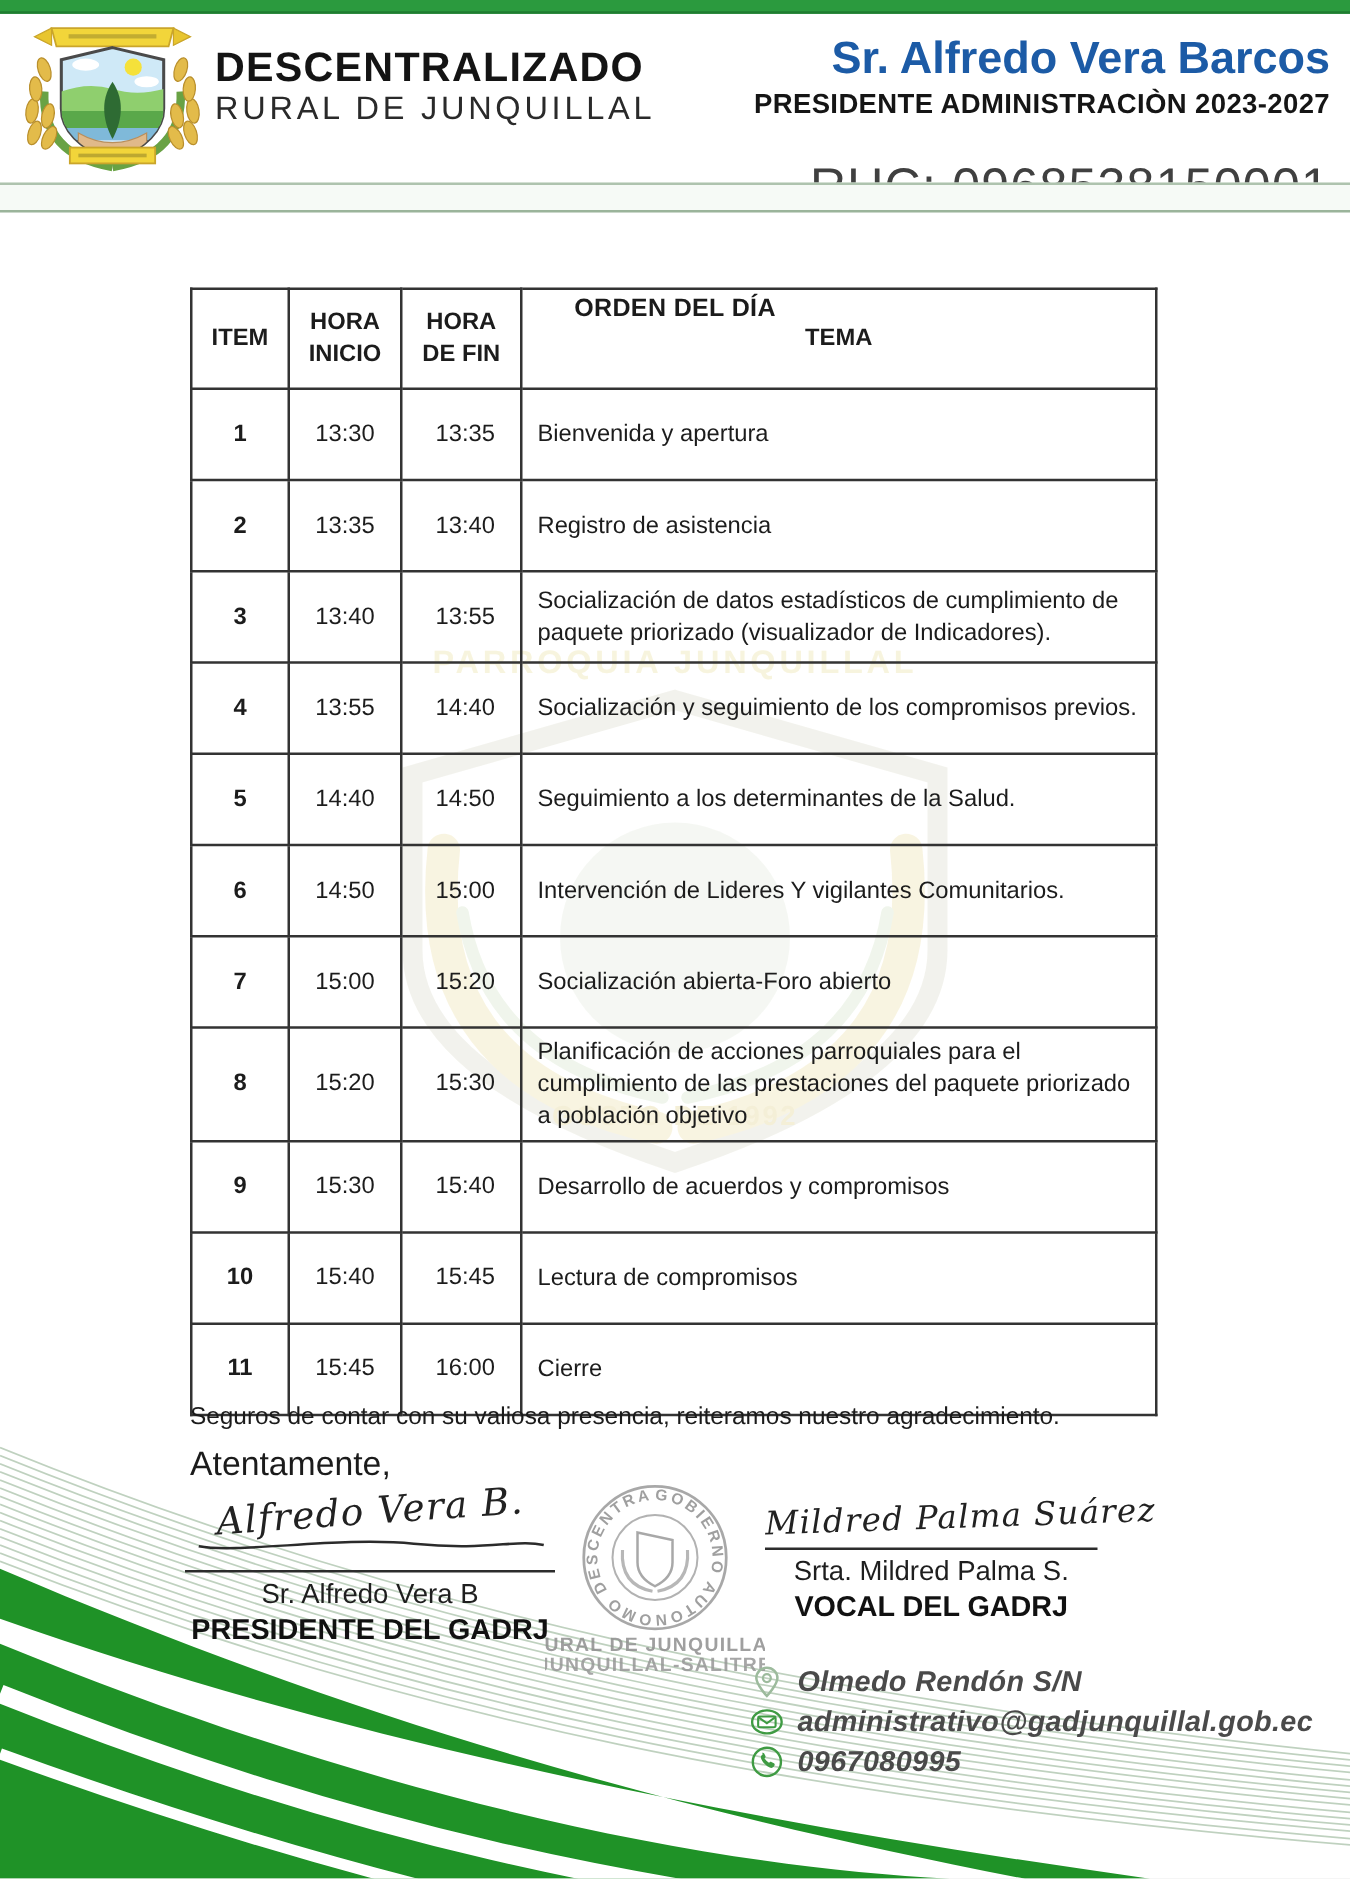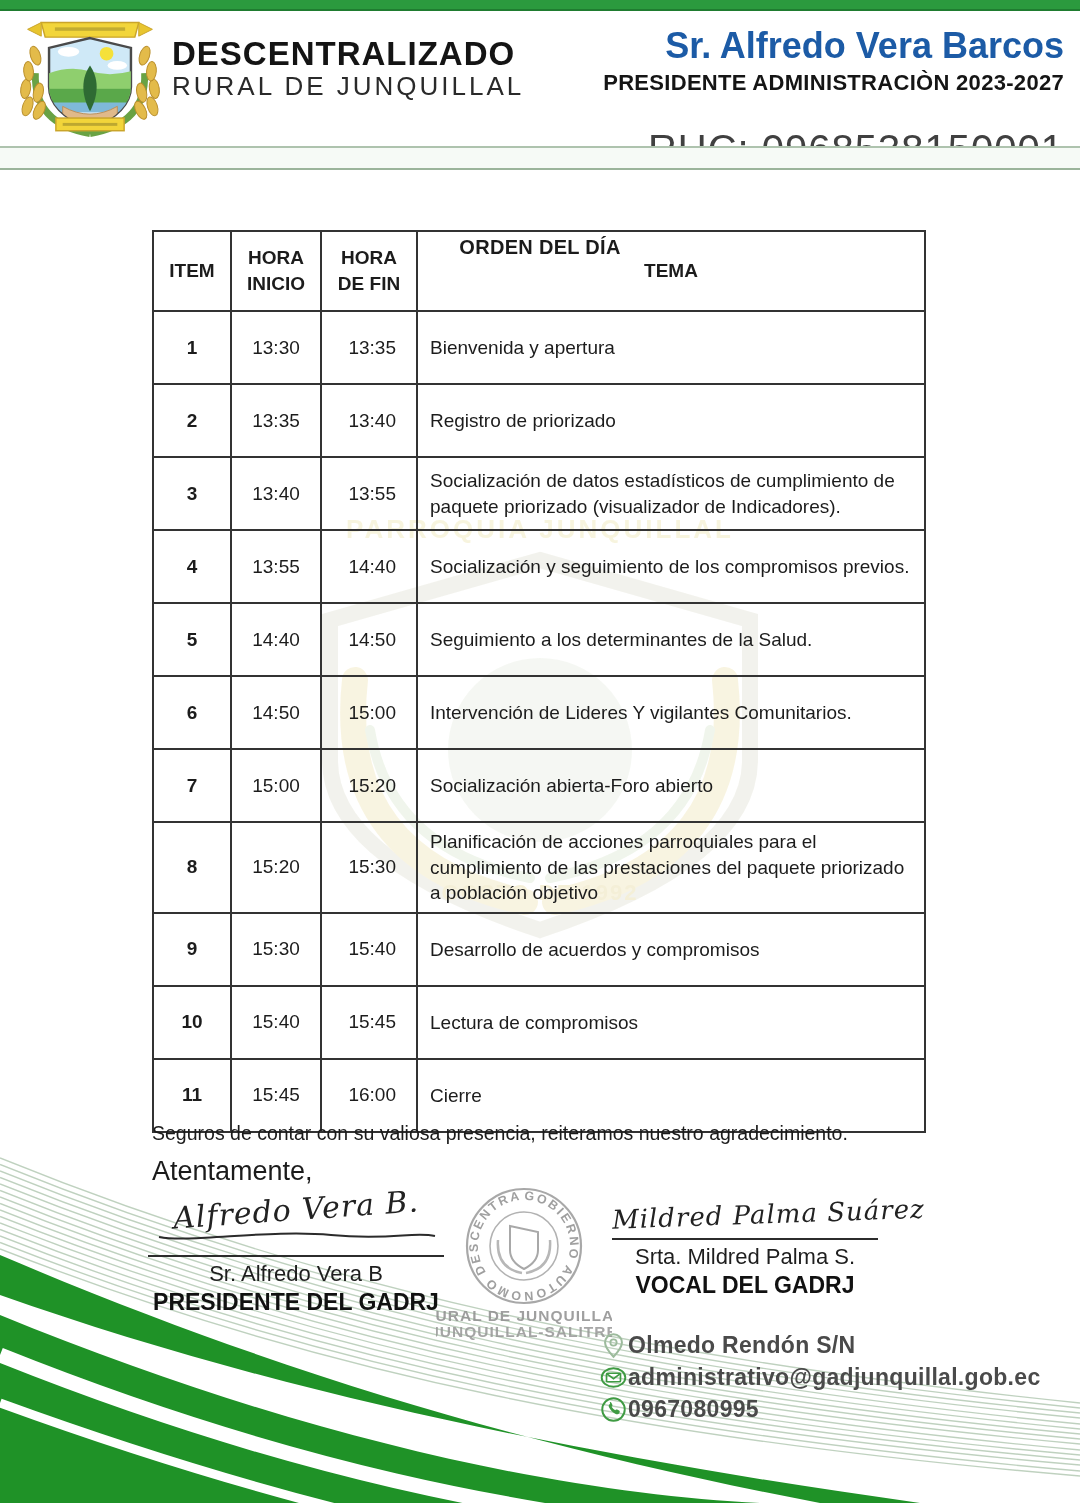--- a/index.html
+++ b/index.html
@@ -47,21 +47,21 @@
   .sig-script{font-family:"DejaVu Serif", serif;font-style:italic;color:#222;
     transform:rotate(-4deg);font-size:30px;letter-spacing:1px;white-space:nowrap;}
   .sig-right .sig-script{font-size:26px;transform:rotate(-2deg);}
   .sig-rule{border:none;border-top:2px solid #2c2c2c;margin:8px 0 4px 0;}
   .sig-name{font-size:22px;color:#1e1e1e;}
   .sig-title{font-size:23px;font-weight:800;color:#111;margin-top:2px;}
   
   .stamp{position:absolute;left:436px;top:1180px;width:176px;height:160px;z-index:4;opacity:.85;}
   
   .contact{position:absolute;left:600px;top:1332px;z-index:5;}
-  .contact-row{display:flex;align-items:flex-start;gap:1px;margin-bottom:5px;}
+  .contact-row{display:flex;align-items:flex-start;gap:11px;margin-bottom:5px;font-style:italic;}
   .contact-icon{width:27px;height:27px;flex:0 0 27px;}
   .contact-text{font-size:23px;font-weight:800;color:#4a4a4a;letter-spacing:.3px;}
   
   .watermark{position:absolute;left:190px;top:430px;width:700px;height:560px;z-index:0;opacity:.55;}
   .swoosh{position:absolute;left:0;top:1103px;width:1080px;height:400px;z-index:1;}
 </style>
 </head>
 <body>
 
 <div class="page">
@@ -180,21 +180,21 @@
           <td class="cell-item">1</td>
           <td class="cell-start">13:30</td>
           <td class="cell-end">13:35</td>
           <td class="cell-topic">Bienvenida y apertura</td>
         </tr>
 
         <tr class="body-row">
           <td class="cell-item">2</td>
           <td class="cell-start">13:35</td>
           <td class="cell-end">13:40</td>
-          <td class="cell-topic">Registro de priorizado</td>
+          <td class="cell-topic">Registro de asistencia</td>
         </tr>
 
         <tr class="body-row">
           <td class="cell-item">3</td>
           <td class="cell-start">13:40</td>
           <td class="cell-end">13:55</td>
           <td class="cell-topic">Socialización de datos estadísticos de cumplimiento de paquete priorizado (visualizador de Indicadores).</td>
         </tr>
 
         <tr class="body-row">

